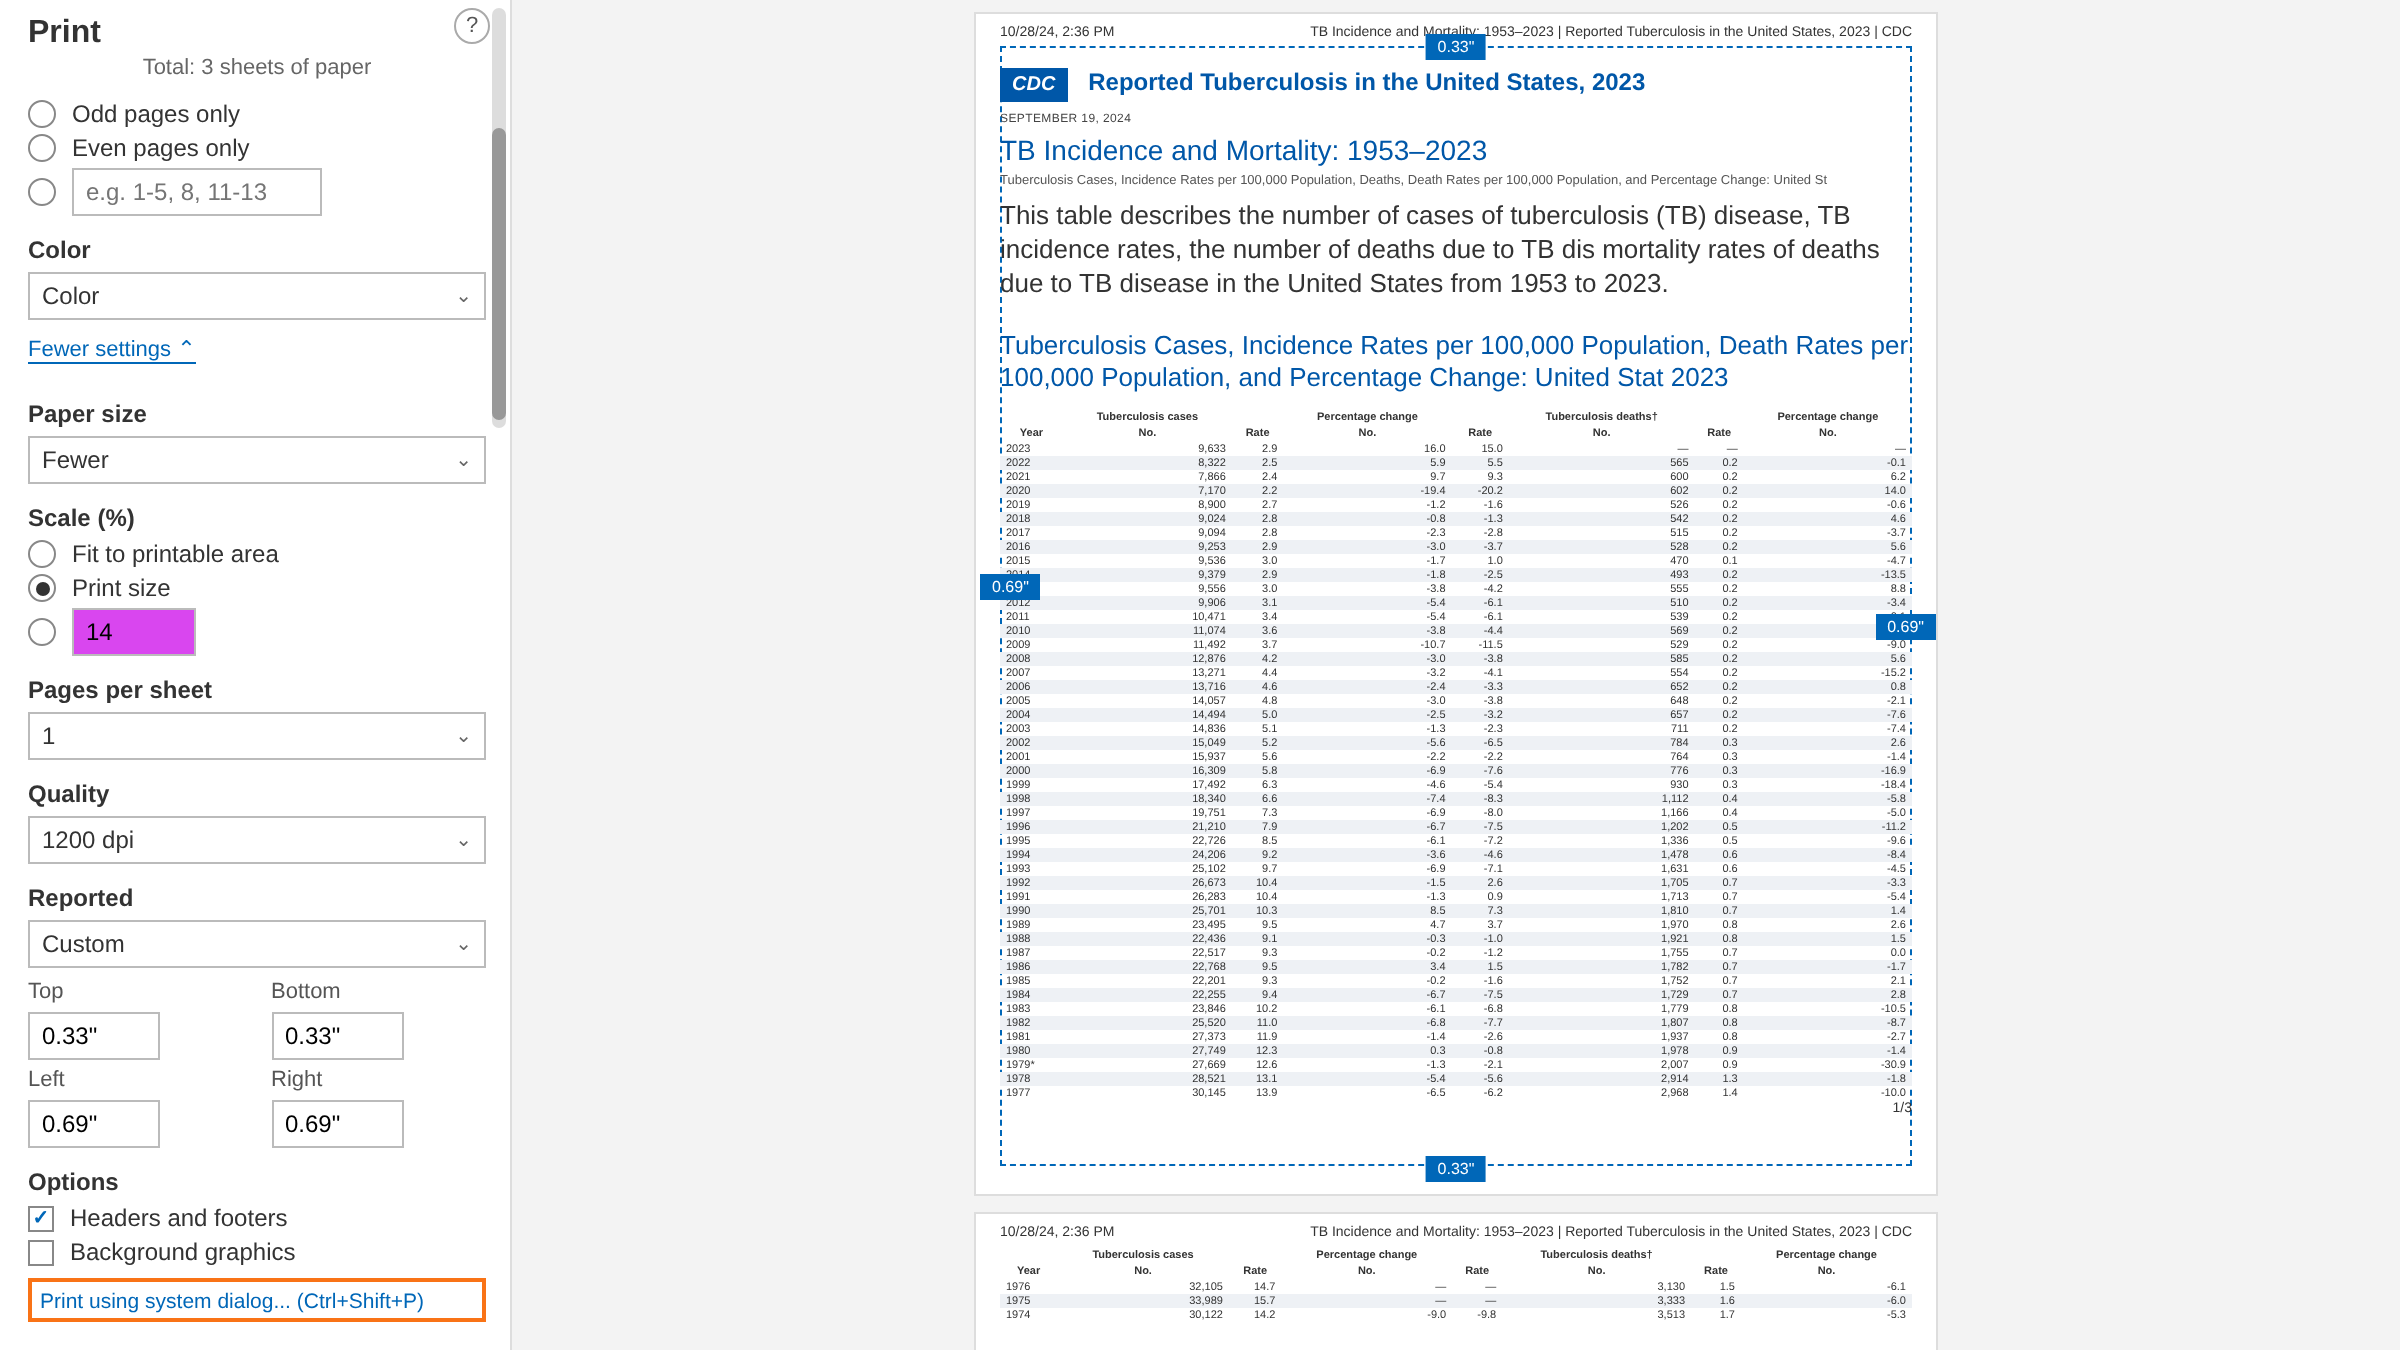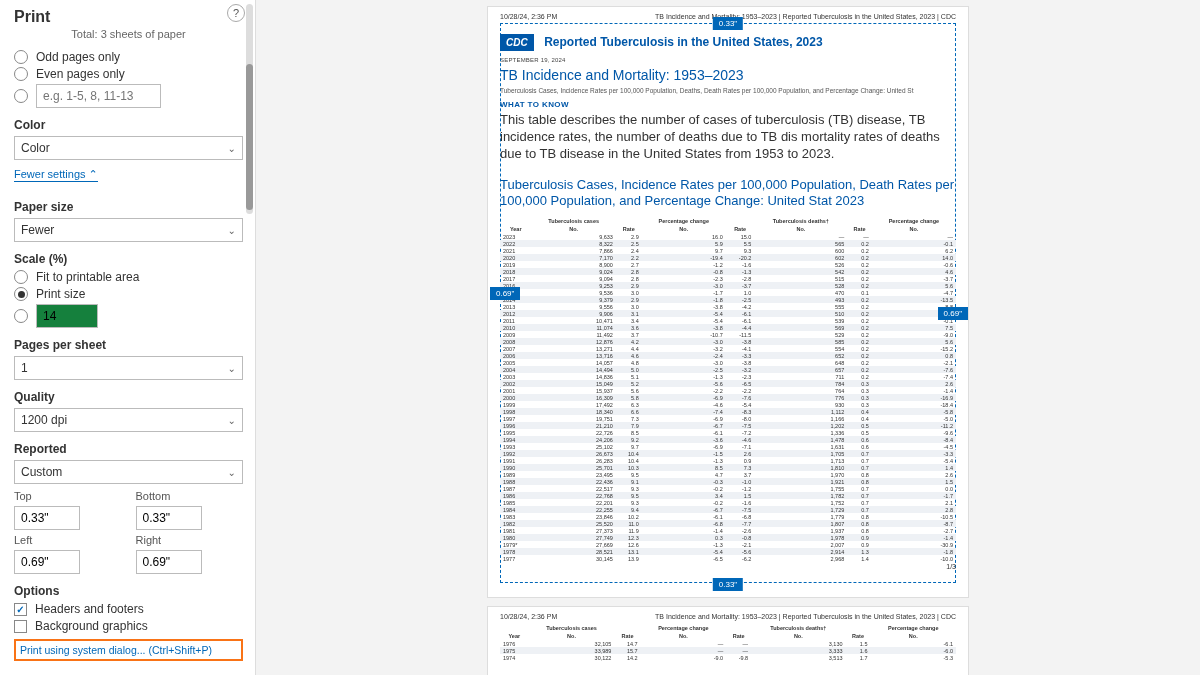--- a/index.html
+++ b/index.html
@@ -13,21 +13,21 @@
   .help { position: absolute; top: 4px; right: 10px; width: 18px; height: 18px; border: 1px solid #aaa; border-radius: 50%; display:flex; align-items:center; justify-content:center; font-size:11px; color:#555; background:#fff; }
   .section-label { font-size: 12px; font-weight: 600; margin: 10px 0 4px; color:#333; }
   .radio-row, .check-row { display:flex; align-items:center; gap:8px; margin:3px 0; font-size:12px; color:#333; }
   .radio { width:14px; height:14px; border:1px solid #888; border-radius:50%; display:inline-flex; align-items:center; justify-content:center; }
   .radio.sel::after { content:""; width:7px; height:7px; background:#333; border-radius:50%; }
   .checkbox { width:13px; height:13px; border:1px solid #888; display:inline-flex; align-items:center; justify-content:center; background:#fff; }
   .checkbox.sel::after { content:"✓"; font-size:10px; color:#0067b8; font-weight:bold; }
   .select { display:flex; justify-content:space-between; align-items:center; border:1px solid #bbb; padding:4px 6px; font-size:12px; color:#333; background:#fff; width: 140px; }
   .select.full { width: 100%; }
   .chev { font-size:10px; color:#666; }
-  .num-input { width:62px; border:1px solid #bbb; padding:4px 6px; font-size:12px; background:#15803d; }
+  .num-input { width:62px; border:1px solid #bbb; padding:4px 6px; font-size:12px; background:#d946ef; }
   .text-input { width:125px; border:1px solid #bbb; padding:4px 6px; font-size:12px; color:#888; }
   .link { color:#0067b8; font-size:11px; margin:8px 0; display:inline-block; }
   .margins-grid { display:grid; grid-template-columns: 1fr 1fr; gap: 4px 14px; }
   .margins-grid .lab { font-size:11px; color:#555; }
   .margins-grid input { width: 66px; border:1px solid #bbb; padding:4px 6px; font-size:12px; }
   .sysdlg { border: 2px solid #f97316; padding: 2px 4px; margin-top:6px; }
   .sysdlg a { font-size:10.5px; color:#0067b8; }
   .scroll-track { position:absolute; top:0; right:0; width:7px; height:220px; background:#ddd; border-radius:4px; }
   .scroll-thumb { position:absolute; top:0; right:0; width:7px; height:140px; background:#999; border-radius:4px; }
 
@@ -167,21 +167,20 @@
           <span>TB Incidence and Mortality: 1953–2023 | Reported Tuberculosis in the United States, 2023 | CDC</span>
         </div>
 
         <div style="margin-top:12px;">
           <span class="cdc-badge">CDC</span>
           <span class="cdc-title">Reported Tuberculosis in the United States, 2023</span>
         </div>
         <div class="stamp">SEPTEMBER 19, 2024</div>
         <div class="h-main">TB Incidence and Mortality: 1953–2023</div>
         <div class="caption">Tuberculosis Cases, Incidence Rates per 100,000 Population, Deaths, Death Rates per 100,000 Population, and Percentage Change: United St</div>
-        <div class="wtk">WHAT TO KNOW</div>
         <div class="desc">This table describes the number of cases of tuberculosis (TB) disease, TB incidence rates, the number of deaths due to TB dis mortality rates of deaths due to TB disease in the United States from 1953 to 2023.</div>
         <div class="h-table">Tuberculosis Cases, Incidence Rates per 100,000 Population, Death Rates per 100,000 Population, and Percentage Change: United Stat 2023</div>
 
         <table class="data">
           <thead id="thead1">
               <tr>
                 <th class="grp"></th>
                 <th class="grp">Tuberculosis cases</th>
                 <th class="grp"></th>
                 <th class="grp">Percentage change</th>

